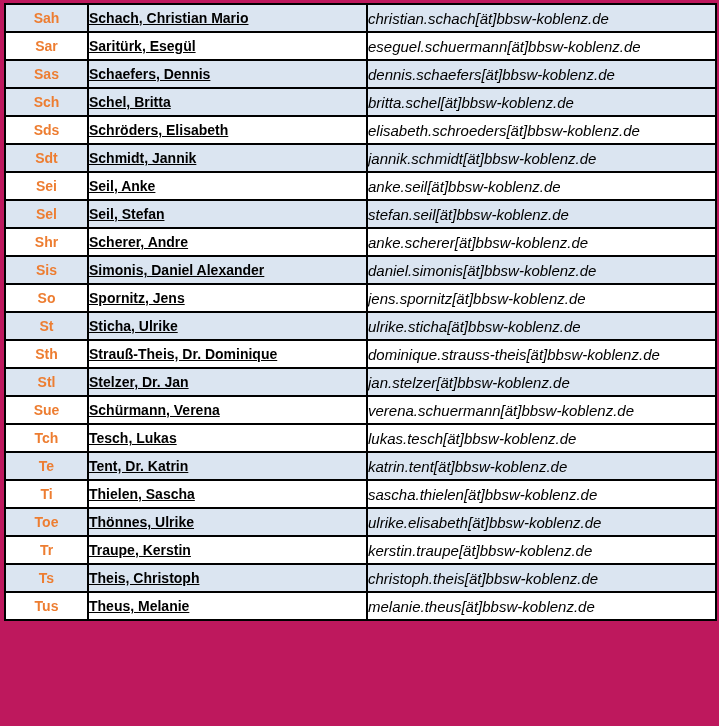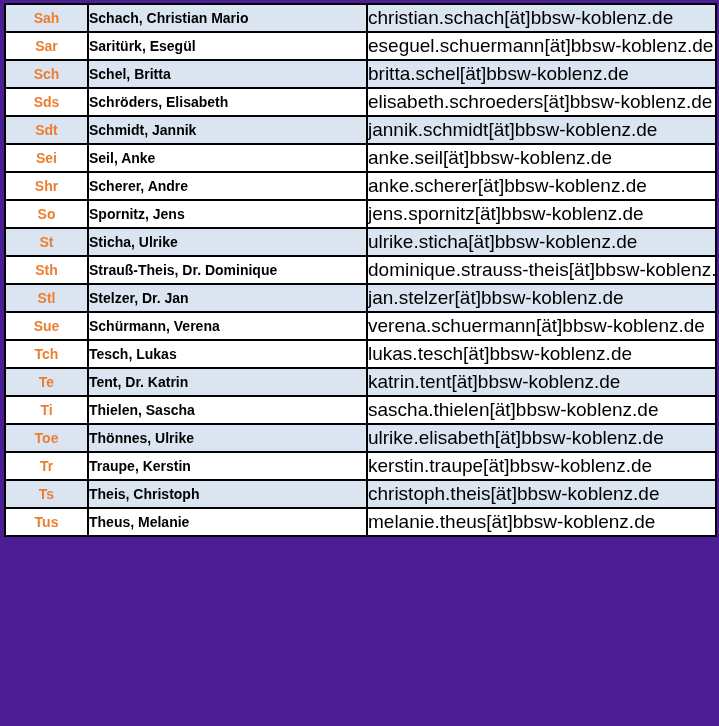--- a/index.html
+++ b/index.html
@@ -12,21 +12,21 @@
   html, body {
     margin: 0;
     padding: 0;
     background: #ffffff;
     font-family: "Liberation Sans", "DejaVu Sans", sans-serif;
   }
   .page {
     position: relative;
     width: 719px;
     height: 726px;
-    background: #4c1d95;
+    background: #be185d;
     overflow: hidden;
   }
   table.contact-table {
     position: absolute;
     left: 4px;
     top: 3px;
     width: 711px;
     border-collapse: collapse;
     table-layout: fixed;
   }
@@ -47,24 +47,26 @@
     color: var(--accent);
     font-weight: bold;
     font-size: 14px;
     text-align: center;
   }
   td.name {
     color: var(--text);
     font-weight: bold;
     font-size: 14px;
     padding-left: 7px;
+    text-decoration: underline;
   }
   td.email {
     color: var(--text);
-    font-size: 19px;
+    font-style: italic;
+    font-size: 15px;
     padding-left: 5px;
     margin-left: 12px;
   }
 </style>
 </head>
 <body>
 
 <div class="page">
   <table class="contact-table">
     <colgroup>
@@ -77,43 +79,58 @@
     <td class="abbr">Sah</td>
     <td class="name">Schach, Christian Mario</td>
     <td class="email">christian.schach[ät]bbsw-koblenz.de</td>
   </tr>
         <tr>
     <td class="abbr">Sar</td>
     <td class="name">Saritürk, Esegül</td>
     <td class="email">eseguel.schuermann[ät]bbsw-koblenz.de</td>
   </tr>
         <tr class="alt">
+    <td class="abbr">Sas</td>
+    <td class="name">Schaefers, Dennis</td>
+    <td class="email">dennis.schaefers[ät]bbsw-koblenz.de</td>
+  </tr>
+        <tr class="alt">
     <td class="abbr">Sch</td>
     <td class="name">Schel, Britta</td>
     <td class="email">britta.schel[ät]bbsw-koblenz.de</td>
   </tr>
         <tr>
     <td class="abbr">Sds</td>
     <td class="name">Schröders, Elisabeth</td>
     <td class="email">elisabeth.schroeders[ät]bbsw-koblenz.de</td>
   </tr>
         <tr class="alt">
     <td class="abbr">Sdt</td>
     <td class="name">Schmidt, Jannik</td>
     <td class="email">jannik.schmidt[ät]bbsw-koblenz.de</td>
   </tr>
         <tr>
     <td class="abbr">Sei</td>
     <td class="name">Seil, Anke</td>
     <td class="email">anke.seil[ät]bbsw-koblenz.de</td>
   </tr>
+        <tr class="alt">
+    <td class="abbr">Sel</td>
+    <td class="name">Seil, Stefan</td>
+    <td class="email">stefan.seil[ät]bbsw-koblenz.de</td>
+  </tr>
         <tr>
     <td class="abbr">Shr</td>
     <td class="name">Scherer, Andre</td>
     <td class="email">anke.scherer[ät]bbsw-koblenz.de</td>
+  </tr>
+        <tr class="alt">
+    <td class="abbr">Sis</td>
+    <td class="name">Simonis, Daniel Alexander</td>
+    <td class="email">daniel.simonis[ät]bbsw-koblenz.de</td>
   </tr>
         <tr>
     <td class="abbr">So</td>
     <td class="name">Spornitz, Jens</td>
     <td class="email">jens.spornitz[ät]bbsw-koblenz.de</td>
   </tr>
         <tr class="alt">
     <td class="abbr">St</td>
     <td class="name">Sticha, Ulrike</td>
     <td class="email">ulrike.sticha[ät]bbsw-koblenz.de</td>

